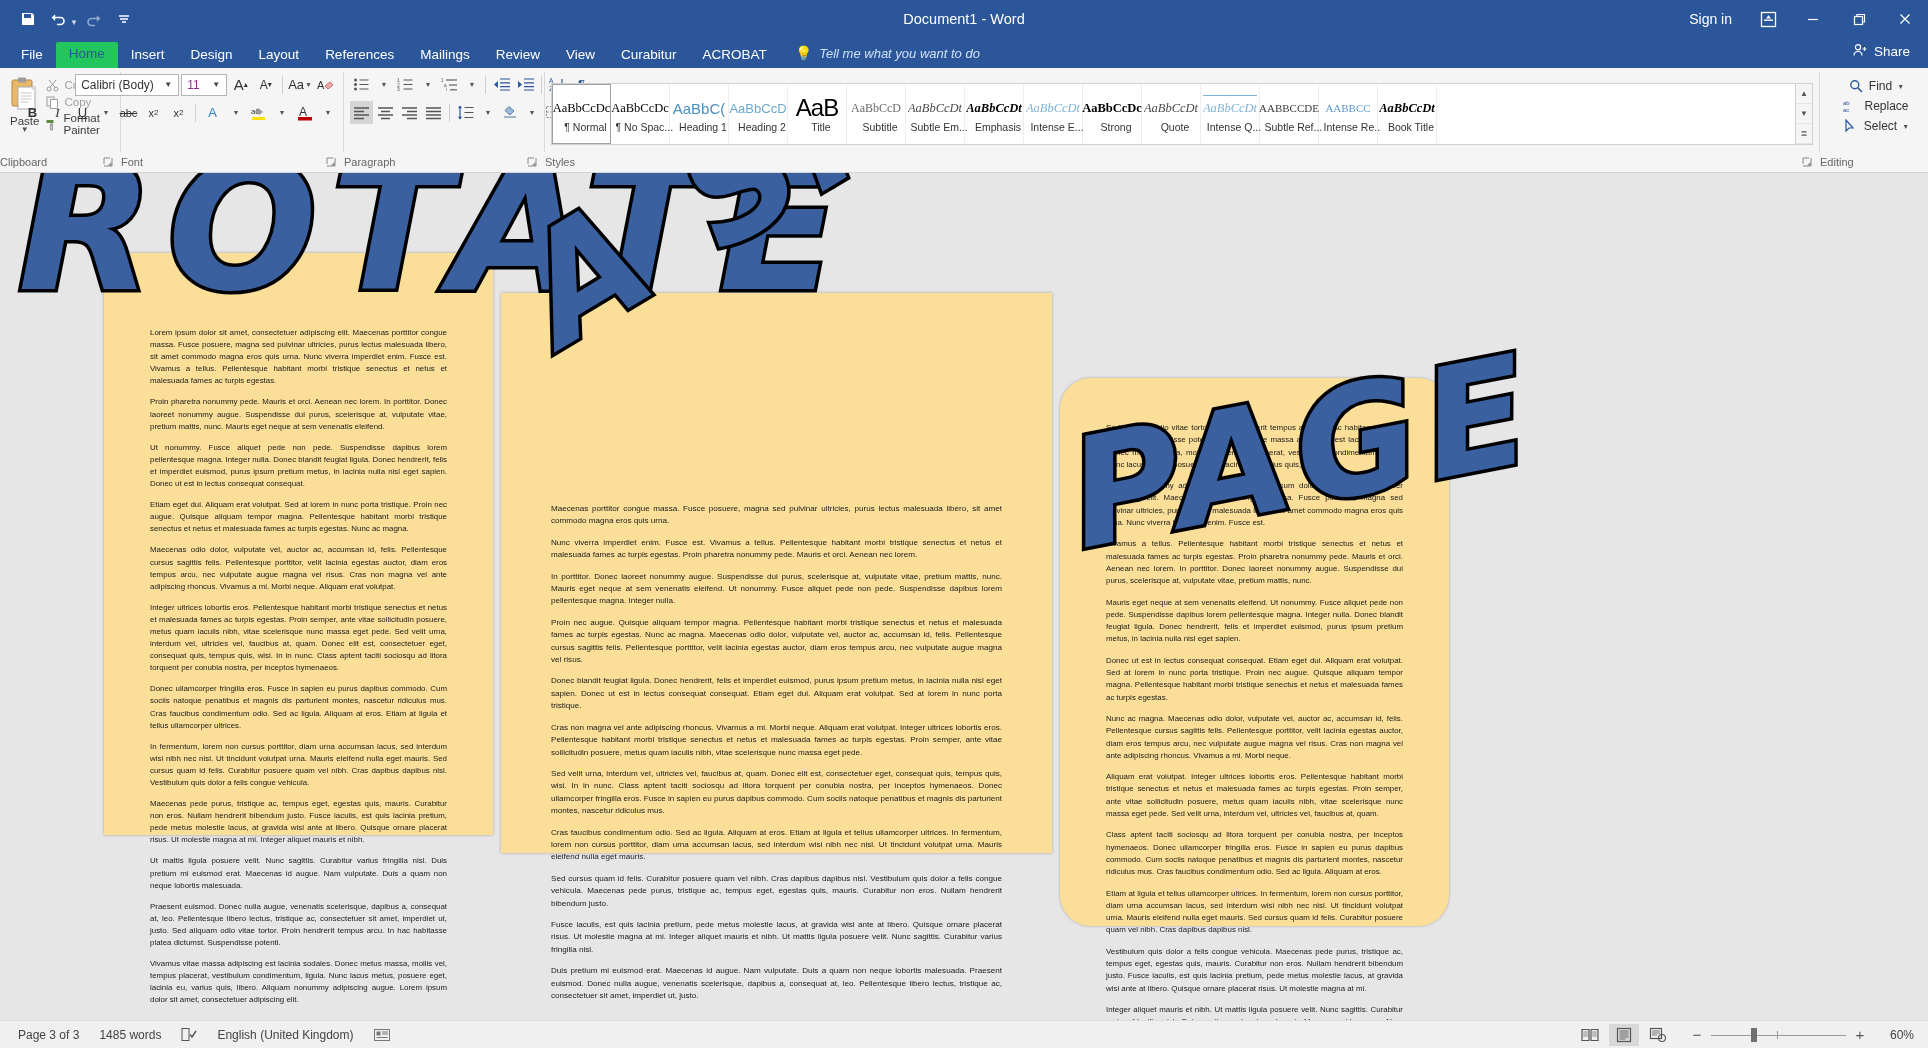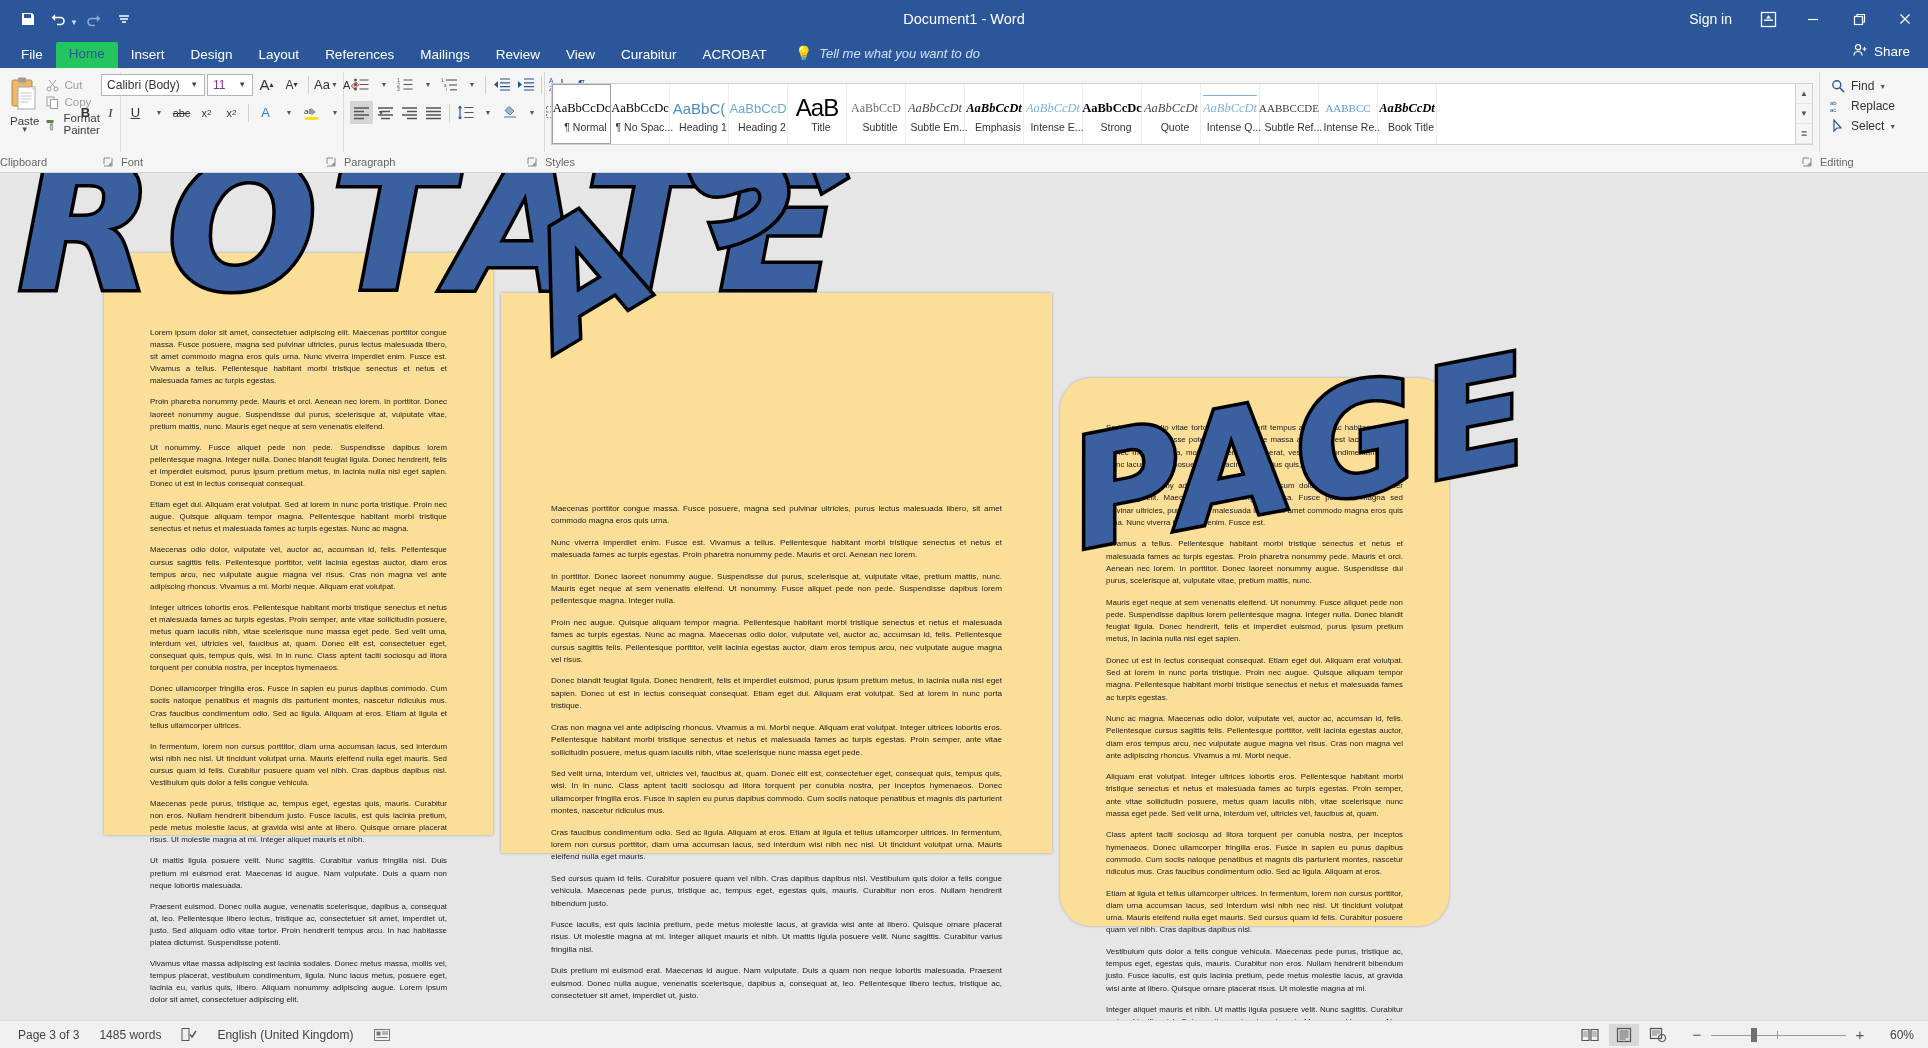--- a/index.html
+++ b/index.html
@@ -333,21 +333,21 @@
           <svg width="10" height="10" viewBox="0 0 10 10">
               <path fill="none" stroke="currentColor" d="M1 1h6M1 1v6M1 9h8V1"></path>
               <path fill="currentColor" d="M8.5 8.5 5 8.5 8.5 5z"></path>
             </svg>
         </span>
       </div>
     </div>
     <div class="rsep"></div>
 
     <div class="rgroup fontgroup">
-      <div class="rgroup-body" style="flex-direction:column;align-items:center;">
+      <div class="rgroup-body" style="flex-direction:column;align-items:flex-end;">
         <div class="font-row">
           <div class="combo fontname">
             <span class="cv">Calibri (Body)</span>
             <span class="cc">▼</span>
           </div>
           <div class="combo fontsize">
             <span class="cv">11</span>
             <span class="cc" style="color:#444">▼</span>
           </div>
           <div class="ic">
@@ -622,21 +622,21 @@
           <svg width="10" height="10" viewBox="0 0 10 10">
               <path fill="none" stroke="currentColor" d="M1 1h6M1 1v6M1 9h8V1"></path>
               <path fill="currentColor" d="M8.5 8.5 5 8.5 8.5 5z"></path>
             </svg>
         </span>
       </div>
     </div>
     <div class="rsep"></div>
 
     <div class="rgroup editing">
-      <div class="rgroup-body" style="flex-direction:column;align-items:flex-start;padding-top:8px;padding-left:10px;">
+      <div class="rgroup-body" style="flex-direction:column;align-items:center;padding-top:8px;padding-left:10px;">
         <div class="ed-item">
           <span class="ci">
             <svg width="14" height="14" viewBox="0 0 14 14">
                 <circle cx="5.8" cy="5.8" r="4" fill="none" stroke="currentColor" stroke-width="1.4"></circle>
                 <path stroke="currentColor" stroke-width="1.6" d="M8.8 8.8 13 13"></path>
               </svg>
           </span>
           <span>Find</span>
           <span class="car">▼</span>
         </div>

